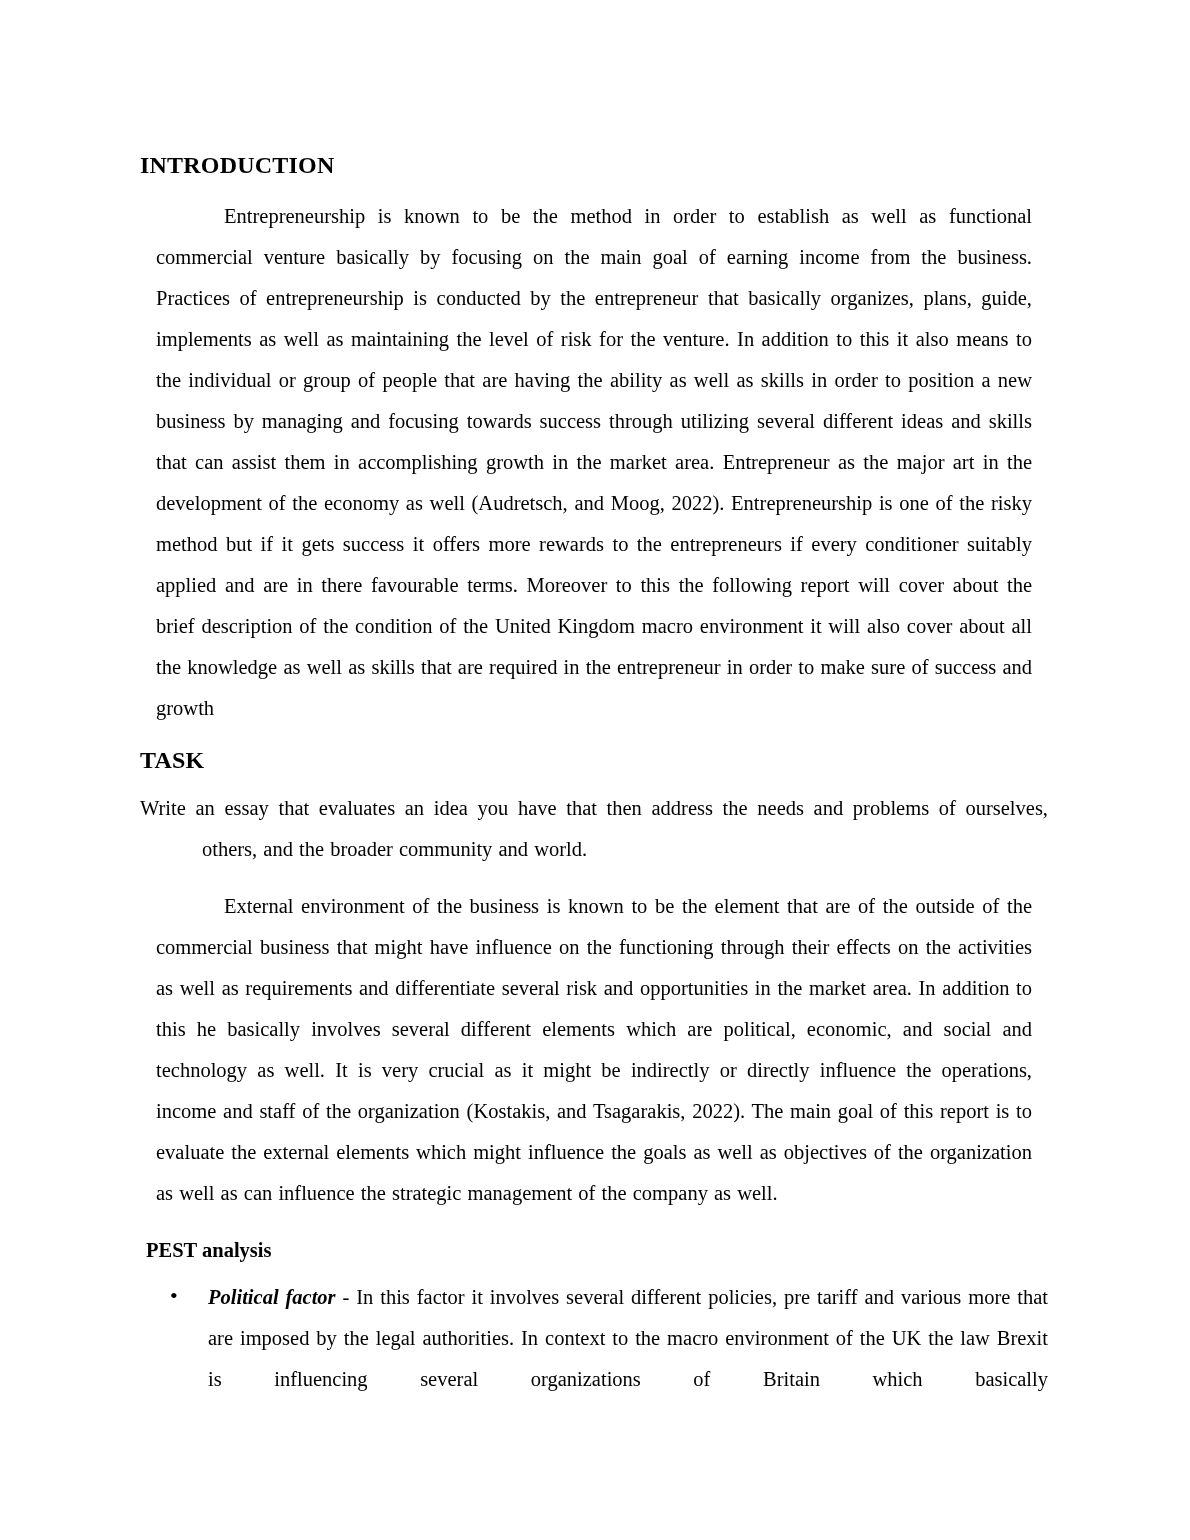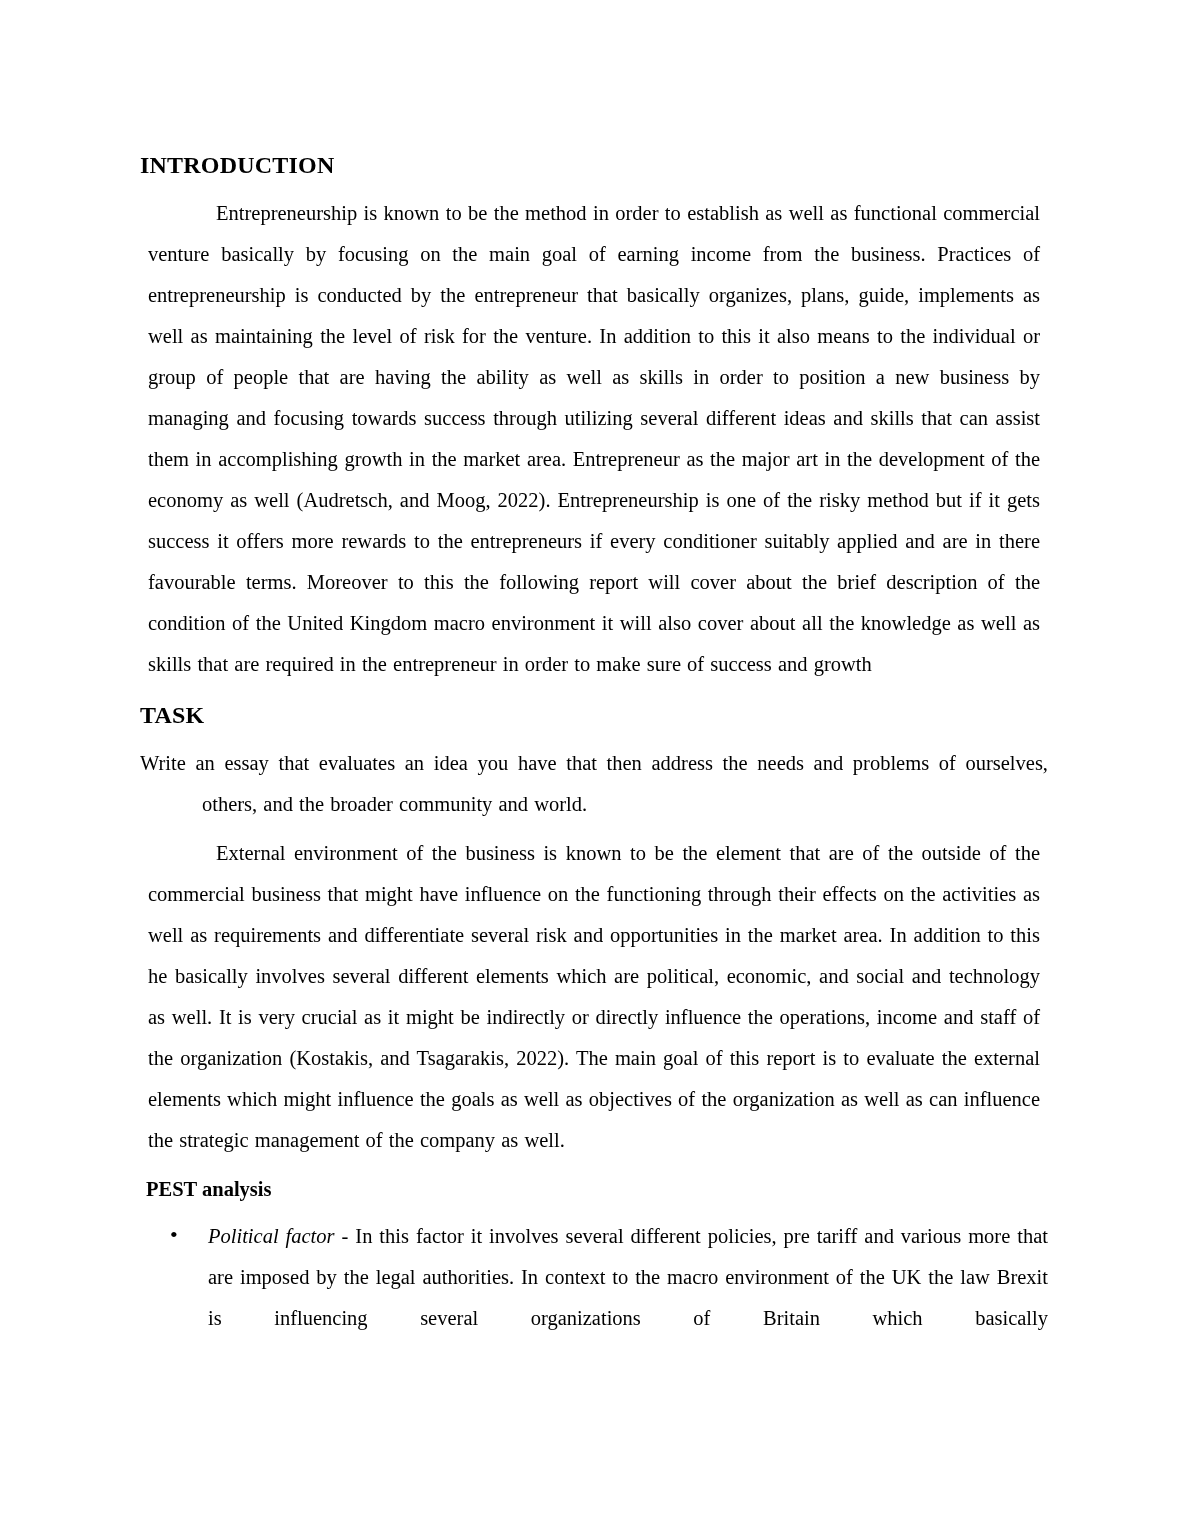--- a/index.html
+++ b/index.html
@@ -29,21 +29,21 @@
     margin: 0 0 13px 0;
     letter-spacing: 0.2px;
   }
   .section-heading.task-heading {
     margin-top: 15px;
   }
   .body-para {
     font-size: 20.5px;
     line-height: 41px;
     text-align: justify;
-    margin: 8px;
+    margin: 16px;
     word-spacing: 1px;
   }
   .first-line-indent {
     text-indent: 68px;
   }
   .task-prompt {
     font-size: 20.5px;
     line-height: 41px;
     text-align: justify;
     margin: 0;
@@ -70,21 +70,21 @@
     word-spacing: 1px;
   }
   .bullet-marker {
     position: absolute;
     left: 30px;
     top: -2px;
     font-size: 22px;
     text-align: left;
   }
   .term-bold-italic {
-    font-weight: normal;
+    font-weight: bold;
     font-style: italic;
   }
 </style>
 </head>
 <body>
 
 <div class="page">
 
   <h1 class="section-heading">INTRODUCTION</h1>
 

